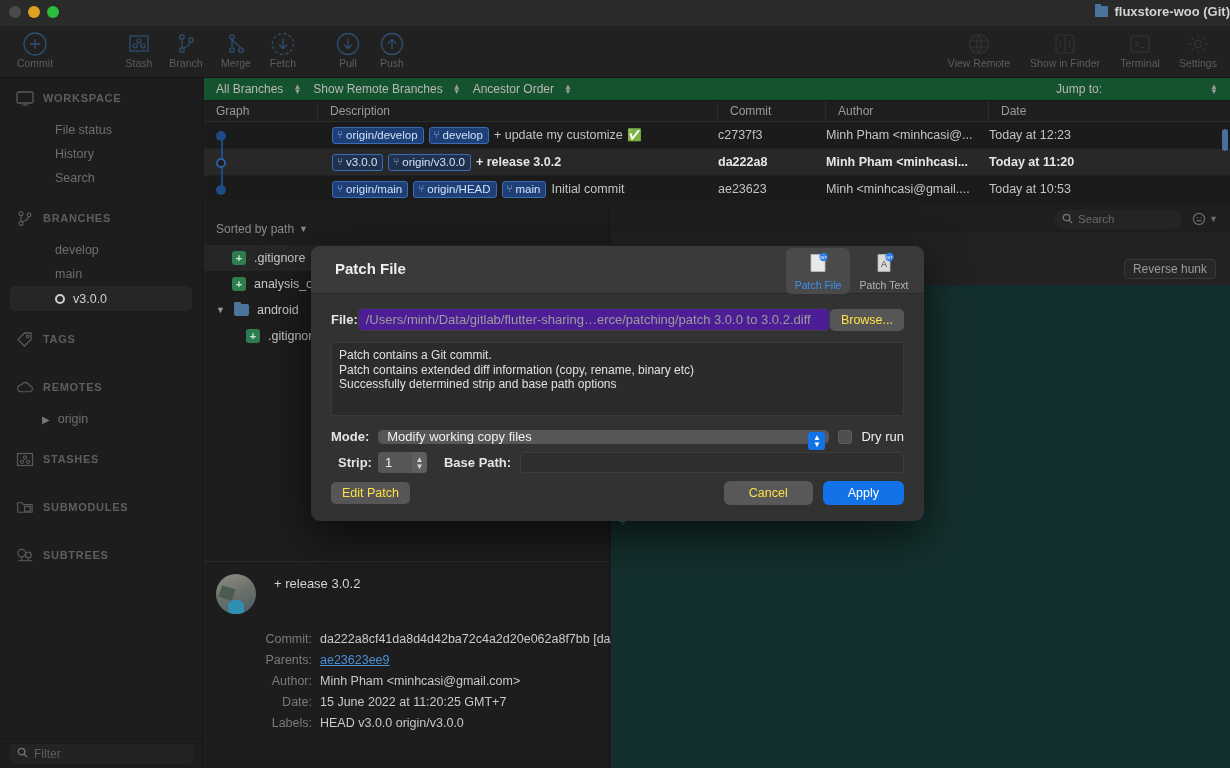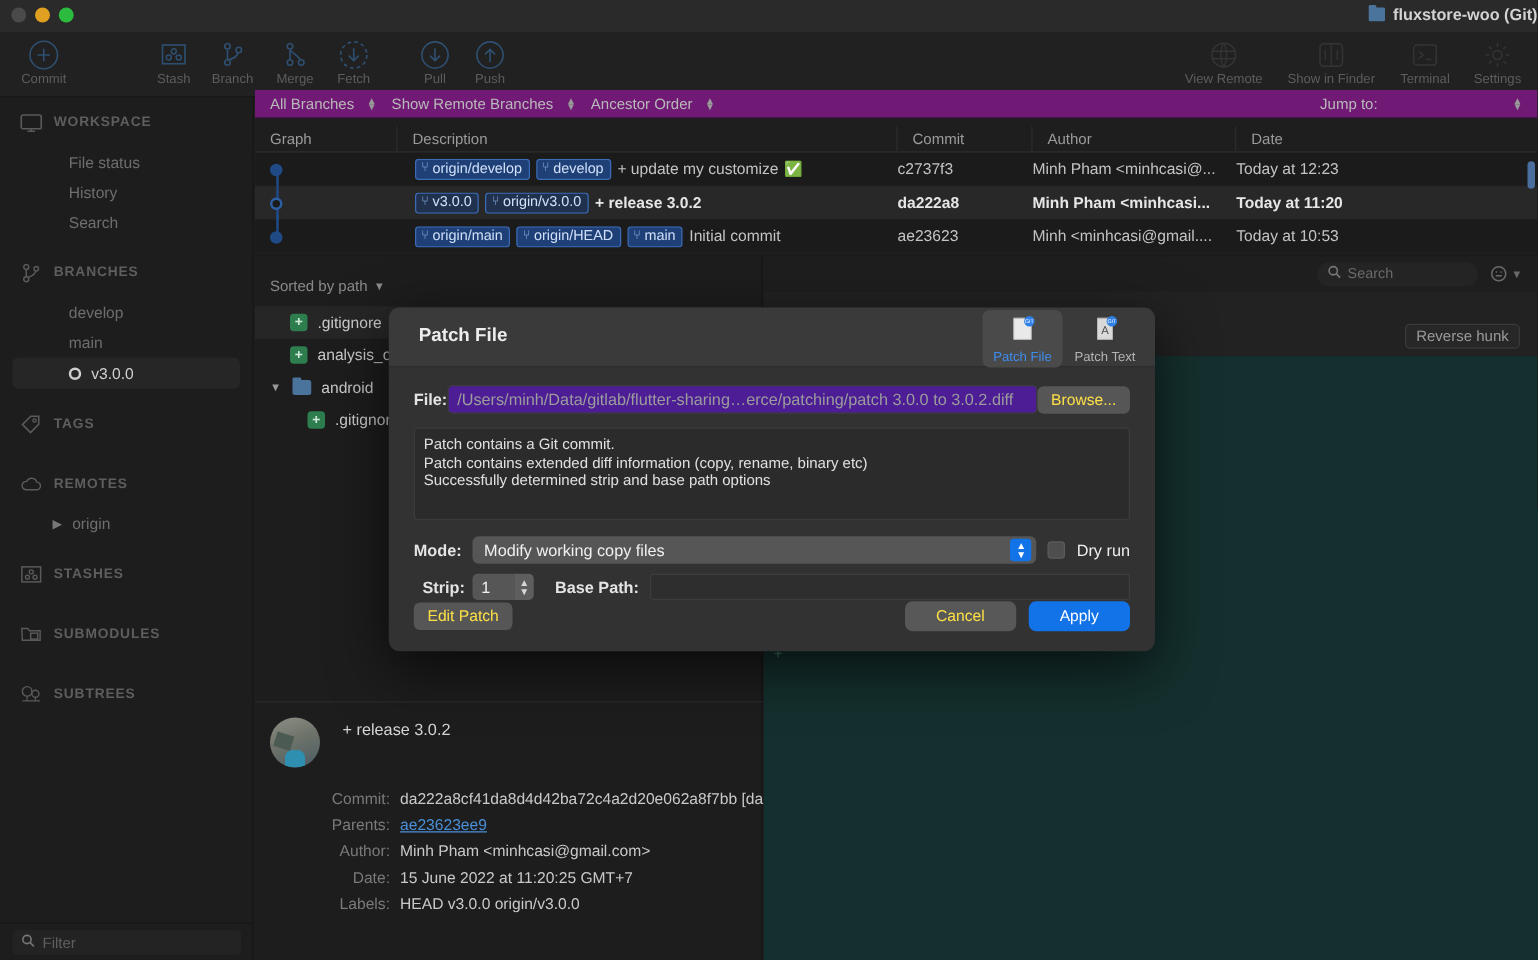--- a/index.html
+++ b/index.html
@@ -79,22 +79,22 @@
     border-top: 1px solid #161616; display:flex; align-items:center; padding: 0 10px;
   }
   .filter-field {
     flex: 1; height: 20px; background: #232323; border-radius: 4px;
     display:flex; align-items:center; gap:6px; padding: 0 7px;
     font-size: 12px; color: #5f5f5f;
   }
 
   
   .listbar {
-    position:absolute; top: 72px; left: 204px; width: 1026px; height: 23px;
-    background: #701a75; border-bottom: 1px solid #161616;
+    position:absolute; top: 78px; left: 204px; width: 1026px; height: 23px;
+    background: #14532d; border-bottom: 1px solid #161616;
     display:flex; align-items:center; font-size: 12px; color: #b9b9b9;
   }
   .lb-pop { display:flex; align-items:center; gap: 10px; padding: 0 12px 0 0; }
   .stepper { display:inline-flex; flex-direction:column; line-height:5px; color:#9a9a9a; font-size:8px; }
   .jump { margin-left:auto; display:flex; align-items:center; gap:8px; padding-right: 12px; }
 
   
   .ctable { position:absolute; top: 101px; left: 204px; width: 1026px; height: 104px; background:#1b1b1b; }
   .chead { display:flex; height: 21px; font-size: 12px; color:#9b9b9b; border-bottom:1px solid #2c2c2c; background:#1e1e1e;}
   .chead div { padding: 3px 0 0 12px; border-right:1px solid #2c2c2c; }
@@ -176,21 +176,21 @@
     overflow:hidden; white-space:nowrap;
   }
   .btn { border-radius:5px; font-size:12.5px; color:#fde047; display:flex; align-items:center; justify-content:center; }
   .btn.gray { background:#565656; height:22px; padding:0 11px; }
   .logbox {
     margin-top:11px; height:74px; background:#2b2b2b; border:1px solid #3b3b3b; border-radius:3px;
     padding:5px 7px; font-size:12px; color:#e0e0e0; line-height:14.5px;
   }
   .mrow { display:flex; align-items:center; gap:9px; margin-top:13px;}
   .select {
-    flex:1; height:22px; background:#565656; border-radius:5px;
+    flex:1; height:14px; background:#565656; border-radius:5px;
     display:flex; align-items:center; padding:0 6px 0 9px; font-size:13px; color:#f0f0f0; position:relative;
   }
   .sel-arrows { position:absolute; right:4px; top:2px; width:17px; height:18px; background:#1273e8; border-radius:3px;
     display:flex; flex-direction:column; align-items:center; justify-content:center; color:#fff; font-size:8px; line-height:7px; }
   .checkbox { width:14px; height:14px; border-radius:3px; background:#4e4e4e; border:1px solid #5c5c5c;}
   .stripbox { width:34px; height:21px; background:#565656; border-radius:4px 0 0 4px; display:flex; align-items:center; padding-left:7px; font-size:13px; color:#f2f2f2;}
   .stripstep { width:15px; height:21px; background:#5e5e5e; border-radius:0 4px 4px 0; display:flex; flex-direction:column; align-items:center; justify-content:center; font-size:8px; line-height:7px; color:#d8d8d8;}
   .basepath { flex:1; height:21px; background:#2e2e2e; border:1px solid #3d3d3d; border-radius:3px;}
   .mfoot { position:absolute; left:20px; right:20px; bottom:16px; display:flex; align-items:center; }
   .btn.primary { background:#1273e8; height:24px; padding:0 25px; border-radius:6px; color:#fff;}

